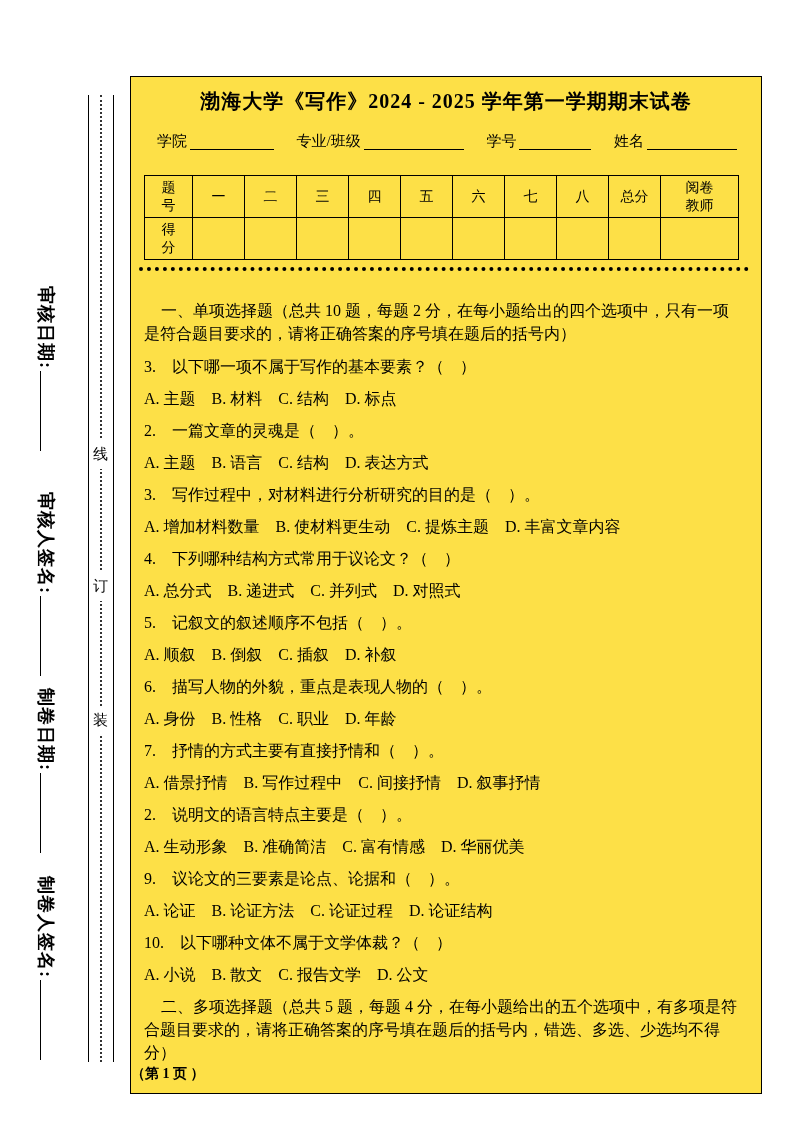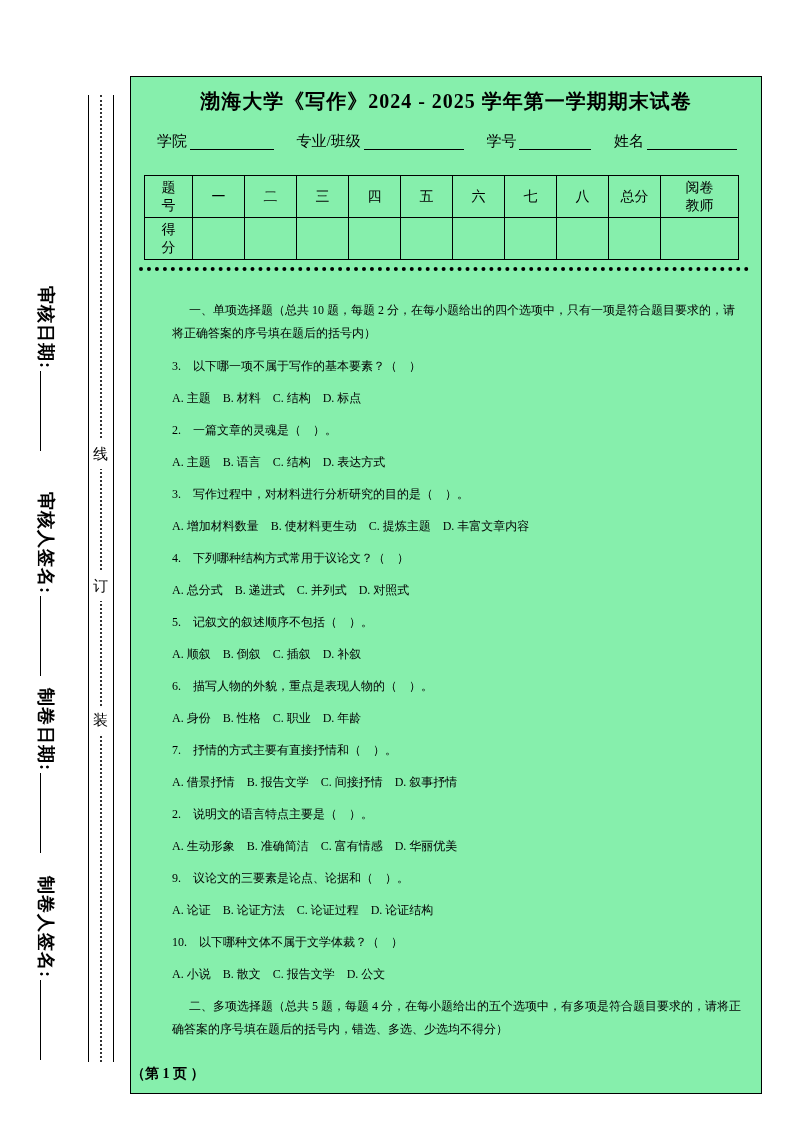--- a/index.html
+++ b/index.html
@@ -19,42 +19,42 @@
   #binding-chars .bind-char:nth-of-type(3){ top:706px; }
 
   #seal-labels .seal-label { position:absolute; left:58px; transform-origin:0 0; transform:rotate(90deg); white-space:nowrap; font-weight:700; font-size:18px; letter-spacing:1px; }
   #seal-labels .seal-label:nth-of-type(1){ top:286px; }
   #seal-labels .seal-label:nth-of-type(2){ top:492px; }
   #seal-labels .seal-label:nth-of-type(3){ top:688px; }
   #seal-labels .seal-label:nth-of-type(4){ top:876px; }
   .seal-blank { display:inline-block; width:80px; height:1em; border-bottom:1.5px solid #000; margin-left:2px; }
 
   
-  .frame { position:absolute; left:130px; top:76px; width:632px; height:1018px; border:1px solid #000; background:#86efac; }
+  .frame { position:absolute; left:130px; top:76px; width:632px; height:1018px; border:1px solid #000; background:#fde047; }
 
   .title { position:absolute; top:11px; left:0; right:0; text-align:center; font-size:20px; font-weight:700; letter-spacing:1px; }
 
   .fields { position:absolute; top:55px; left:26px; right:24px; display:flex; justify-content:space-between; font-size:15px; }
   .field { display:flex; align-items:flex-end; }
   .flabel { margin-right:3px; }
   .fline { display:inline-block; border-bottom:1px solid #000; height:1.15em; margin-bottom:1px; }
   .field:nth-child(1) .fline { width:84px; }
   .field:nth-child(2) .fline { width:100px; }
   .field:nth-child(3) .fline { width:72px; }
   .field:nth-child(4) .fline { width:90px; }
 
   .score-table { position:absolute; top:98px; left:13px; border-collapse:collapse; table-layout:fixed; width:594px; }
   .score-table td { border:1px solid #000; height:42px; text-align:center; vertical-align:middle; font-size:14px; line-height:18px; white-space:pre-line; padding:0; }
   col.c-label { width:48px; }
   col.c-num { width:52px; }
   col.c-grader { width:78px; }
 
   .dotsep { position:absolute; top:190px; left:8px; right:12px; border-top:4px dotted #000; }
 
-  .exam-body { position:absolute; top:222px; left:13px; right:20px; font-size:12px; line-height:23px;margin-left:28px; }
+  .exam-body { position:absolute; top:222px; left:13px; right:20px; font-size:16px; line-height:23px; }
   .intro { text-indent:17px; margin-bottom:10px; }
   .intro2 { margin-top:3px; margin-bottom:0; }
   .qline { margin-bottom:9px; }
 
   .footer { position:absolute; bottom:10px; left:0; right:0; text-align:left; font-size:14px; font-weight:700; }
 </style>
 </head>
 <body>
 
 <div class="sheet">
@@ -197,21 +197,21 @@
   <p class="qline stem">4.　下列哪种结构方式常用于议论文？（　）</p>
   <p class="qline opts">A. 总分式　B. 递进式　C. 并列式　D. 对照式</p>
 
   <p class="qline stem">5.　记叙文的叙述顺序不包括（　）。</p>
   <p class="qline opts">A. 顺叙　B. 倒叙　C. 插叙　D. 补叙</p>
 
   <p class="qline stem">6.　描写人物的外貌，重点是表现人物的（　）。</p>
   <p class="qline opts">A. 身份　B. 性格　C. 职业　D. 年龄</p>
 
   <p class="qline stem">7.　抒情的方式主要有直接抒情和（　）。</p>
-  <p class="qline opts">A. 借景抒情　B. 报告文学　C. 间接抒情　D. 叙事抒情</p>
+  <p class="qline opts">A. 借景抒情　B. 写作过程中　C. 间接抒情　D. 叙事抒情</p>
 
   <p class="qline stem">2.　说明文的语言特点主要是（　）。</p>
   <p class="qline opts">A. 生动形象　B. 准确简洁　C. 富有情感　D. 华丽优美</p>
 
   <p class="qline stem">9.　议论文的三要素是论点、论据和（　）。</p>
   <p class="qline opts">A. 论证　B. 论证方法　C. 论证过程　D. 论证结构</p>
 
   <p class="qline stem">10.　以下哪种文体不属于文学体裁？（　）</p>
   <p class="qline opts">A. 小说　B. 散文　C. 报告文学　D. 公文</p>
 </div>

